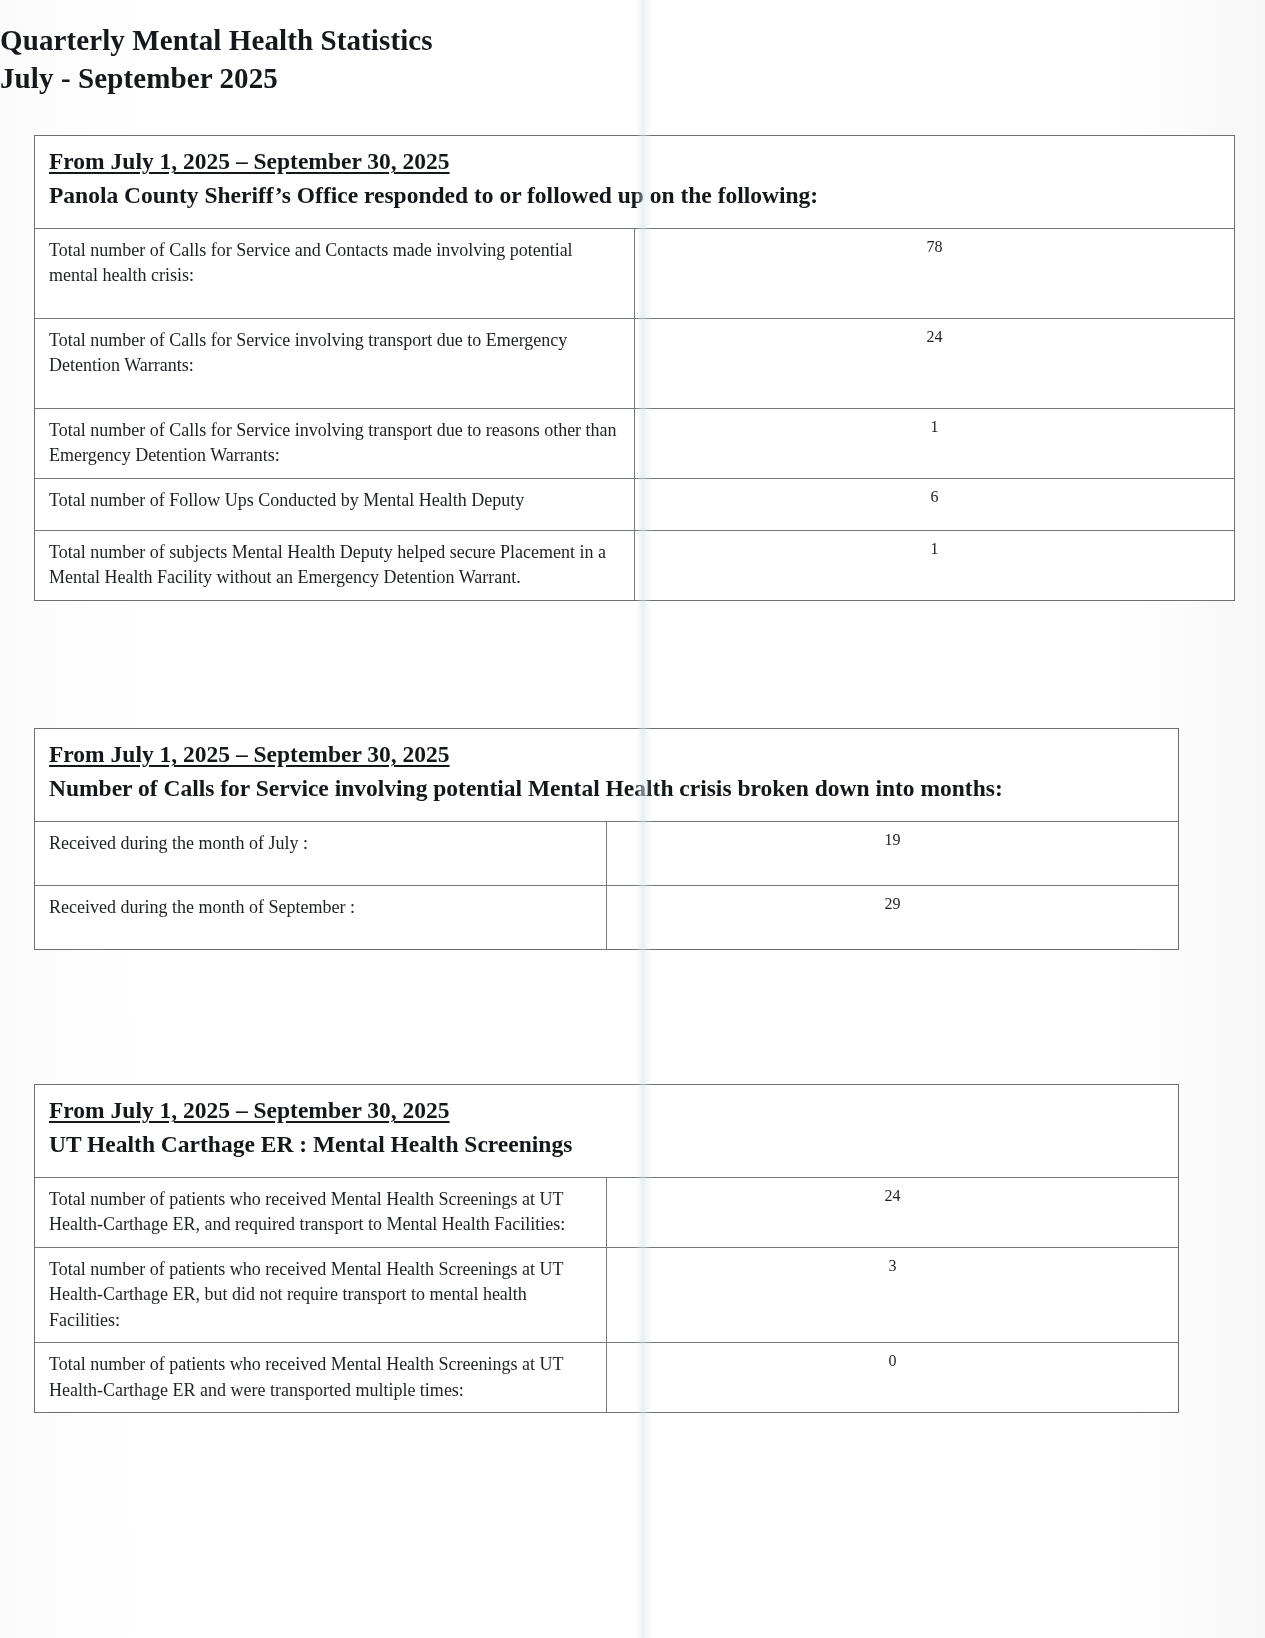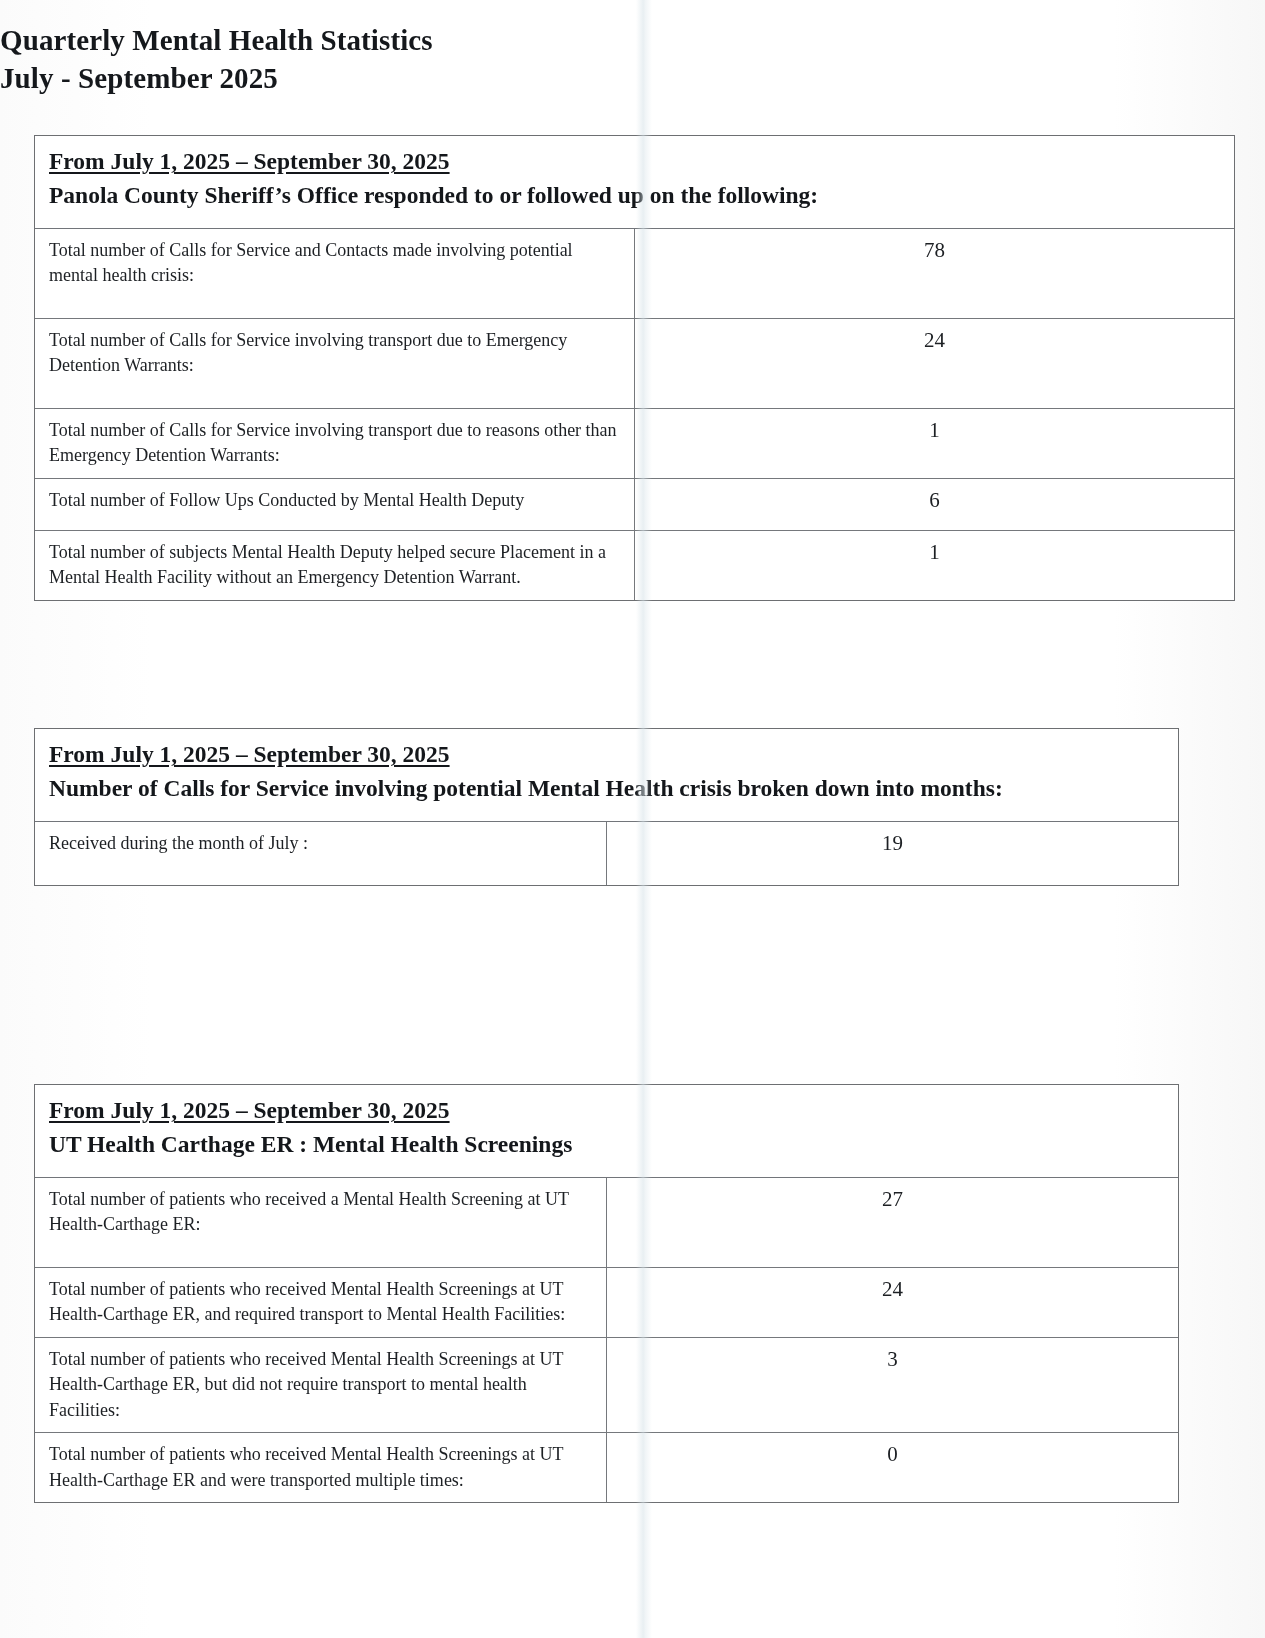--- a/index.html
+++ b/index.html
@@ -95,21 +95,21 @@
     font-size: 18px;
     line-height: 1.42;
     vertical-align: top;
     border-top: 1.4px solid #75787c;
     border-right: 1.4px solid #75787c;
     color: #1d2024;
   }
   td.value-cell {
     width: 140px;
     text-align: center;
-    font-size: 21px;
+    font-size: 16px;
     vertical-align: top;
     padding: 9px 6px 9px 6px;
     border-top: 1.4px solid #75787c;
     color: #1d2024;
   }
   tr.first-body td { border-top: none; }
 
   
   #table-1 { top: 119px; }
   #table-2 { top: 712px; }
@@ -176,37 +176,37 @@
         <tr>
           <td class="head-cell" colspan="2">
             <span class="head-line1">From July 1, 2025 – September 30, 2025</span>
             <span class="head-line2">Number of Calls for Service involving potential Mental Health crisis broken down into months:</span>
           </td>
         </tr>
         <tr class="first-body h-mid">
           <td class="label-cell">Received during the month of July :</td>
           <td class="value-cell">19</td>
         </tr>
+        <tr class="h-mid">
+          <td class="label-cell">Received during the month of September :</td>
+          <td class="value-cell">29</td>
+        </tr>
       </tbody>
     </table>
   </div>
 
   <div class="tbl" id="table-3">
     <table class="grid">
       <tbody>
         <tr>
           <td class="head-cell" colspan="2">
             <span class="head-line1">From July 1, 2025 – September 30, 2025</span>
             <span class="head-line2">UT Health Carthage ER : Mental Health Screenings</span>
           </td>
         </tr>
-        <tr class="first-body h-tall">
-          <td class="label-cell">Total number of patients who received a Mental Health Screening at UT Health-Carthage ER:</td>
-          <td class="value-cell">27</td>
-        </tr>
         <tr class="h-mid">
           <td class="label-cell">Total number of patients who received Mental Health Screenings at UT Health-Carthage ER, and required transport to Mental Health Facilities:</td>
           <td class="value-cell">24</td>
         </tr>
         <tr class="h-mid">
           <td class="label-cell">Total number of patients who received Mental Health Screenings at UT Health-Carthage ER, but did not require transport to mental health Facilities:</td>
           <td class="value-cell">3</td>
         </tr>
         <tr class="h-mid">
           <td class="label-cell">Total number of patients who received Mental Health Screenings at UT Health-Carthage ER and were transported multiple times:</td>

